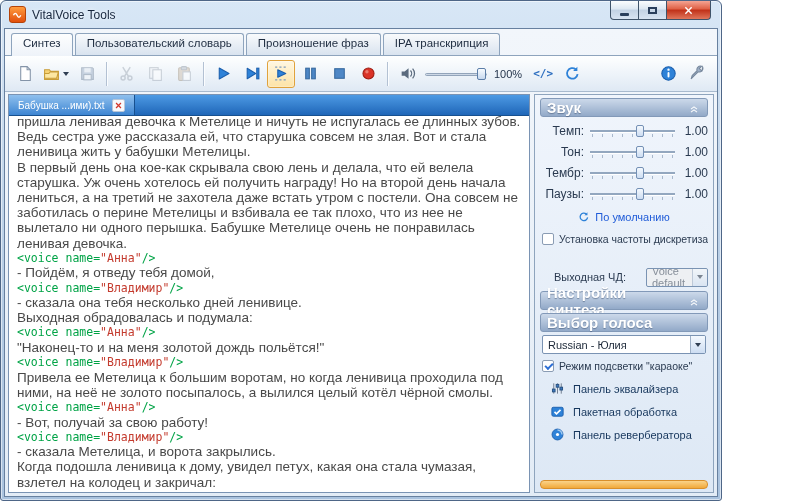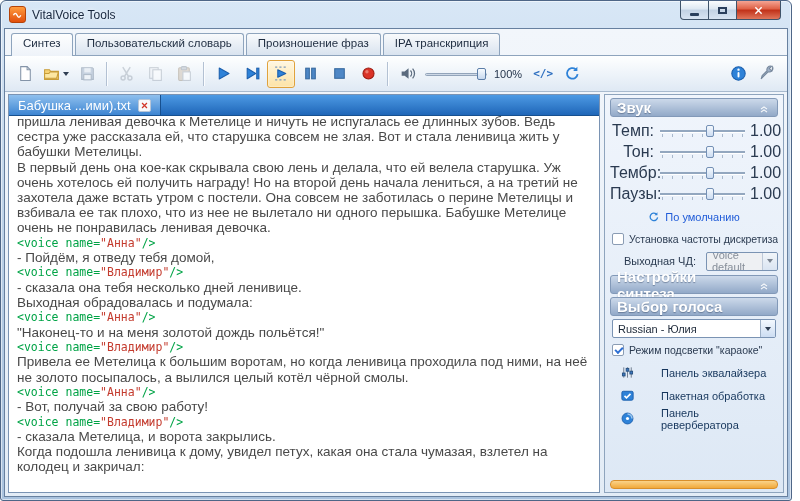--- a/index.html
+++ b/index.html
@@ -1,19 +1,19 @@
 <!DOCTYPE html>
 <html><head>
 <meta charset="utf-8">
 <style>
   html,body{margin:0;padding:0;background:#fff;}
   *{box-sizing:border-box;}
   body{font-family:"Liberation Sans",sans-serif;}
 
-  .window{position:relative;width:792px;height:501px;border:1px solid #4e6687;border-radius:6px 6px 3px 3px;
+  .window{position:relative;width:722px;height:501px;border:1px solid #4e6687;border-radius:6px 6px 3px 3px;
     background:linear-gradient(#d8e7f6,#b4cbe4 60%,#a9c2de);overflow:hidden;
     box-shadow:inset 0 0 0 1px rgba(255,255,255,.55);}
 
   
   .titlebar{height:27px;display:flex;align-items:center;padding:0 8px;}
   .app-icon{width:17px;height:17px;border-radius:3px;background:linear-gradient(#ff9c3e,#e2500d);
     display:flex;align-items:center;justify-content:center;flex:none;border:1px solid #b54309;}
   .app-icon svg{width:13px;height:13px;}
   .title-text{font-size:12px;color:#17263d;margin-left:6px;text-shadow:0 0 4px #fff;}
   .win-controls{position:absolute;top:0;right:10px;display:flex;}
@@ -59,66 +59,66 @@
     background:linear-gradient(#f7fbff,#c7d9ef);}
   .tool-label{font-size:11px;color:#25354c;margin:0 6px 0 3px;}
 
   
   .main{flex:1;display:flex;gap:4px;padding:2px 3px 3px;min-height:0;}
 
   
   .editor{flex:1;display:flex;flex-direction:column;border:1px solid #7a93b3;background:#fff;min-width:0;}
   .doc-tabbar{height:21px;background:linear-gradient(#4d9ae4,#1f66b8);display:flex;align-items:stretch;flex:none;
     border-bottom:1px solid #17508f;}
-  .doc-tab{display:flex;align-items:center;gap:7px;padding:0 9px;color:#fff;font-size:13px;
+  .doc-tab{display:flex;align-items:center;gap:7px;padding:0 9px;color:#fff;font-size:10px;
     background:linear-gradient(#8fc0ee,#3d85d2);border-right:1px solid #17508f;white-space:nowrap;}
   .doc-close{width:13px;height:13px;background:#f7f9fc;border:1px solid #b8c6d8;border-radius:2px;
     display:flex;align-items:center;justify-content:center;}
   .doc-close svg{width:7px;height:7px;}
   .doc-body{flex:1;padding:0 8px;overflow:hidden;font-size:13.5px;line-height:15.2px;color:#494949;}
   .doc-body .inner{margin-top:-2px;}
   .voice-tag{font-family:"DejaVu Sans Mono",monospace;font-size:11.5px;line-height:14.5px;}
   .tg{color:#00a346;}
   .tr{color:#c43b2e;}
 
   
   .panel{width:180px;flex:none;border:1px solid #8ea4bd;background:linear-gradient(#f0f5fc,#dde8f5);
     padding:3px 5px;display:flex;flex-direction:column;gap:3px;overflow:hidden;}
   .section-header{height:19px;flex:none;border-radius:3px;border:1px solid #8299b8;color:#fff;
     background:linear-gradient(#ccd9ea,#92a9c8);font-size:15px;font-weight:bold;display:flex;align-items:center;
     padding:0 6px;text-shadow:0 1px 1px rgba(40,60,90,.45);}
   .section-header .chevron{margin-left:auto;width:14px;height:14px;display:flex;align-items:center;justify-content:center;}
   .section-header .chevron svg{width:12px;height:12px;}
-  .slider-row{display:flex;align-items:center;height:21px;font-size:16px;color:#2a3a50;flex:none;}
+  .slider-row{display:flex;align-items:center;height:21px;font-size:12px;color:#2a3a50;flex:none;}
   .slider-label{width:44px;text-align:right;margin-right:4px;flex:none;}
   .slider{flex:1;position:relative;height:16px;}
   .slider-track{position:absolute;left:2px;right:2px;top:7px;height:2px;background:#93a7bf;box-shadow:0 1px 0 #fff;}
   .slider-ticks{position:absolute;left:4px;right:2px;top:11px;height:3px;
     background-image:repeating-linear-gradient(90deg,#a8b8cc 0 1px,transparent 1px 10px);}
   .slider-thumb{position:absolute;left:54%;top:2px;width:8px;height:12px;border:1px solid #7490b5;border-radius:2px;
     background:linear-gradient(#f4f9fe,#cdddf2);}
   .slider-value{width:28px;text-align:right;margin-left:3px;flex:none;}
   .default-row{display:flex;align-items:center;justify-content:center;gap:5px;height:20px;flex:none;}
   .default-row svg{width:12px;height:12px;}
   .link{color:#1f5bd8;font-size:11px;text-decoration:none;}
   .check-row{display:flex;align-items:center;gap:5px;height:17px;font-size:10.5px;color:#2a3a50;
     white-space:nowrap;overflow:hidden;flex:none;padding-left:2px;}
   .checkbox{width:12px;height:12px;background:#fff;border:1px solid #8a9cb4;border-radius:2px;flex:none;position:relative;}
   .checkbox.checked::after{content:"";position:absolute;left:2px;top:2px;width:6px;height:3px;
     border-left:2px solid #2e6fd4;border-bottom:2px solid #2e6fd4;transform:rotate(-45deg);}
-  .outrate-row{display:flex;align-items:center;gap:10px;height:22px;font-size:11px;color:#2a3a50;padding-left:14px;flex:none;}
+  .outrate-row{display:flex;align-items:center;gap:20px;height:22px;font-size:11px;color:#2a3a50;padding-left:14px;flex:none;margin-top:16px;}
   .combo{height:19px;background:#fff;border:1px solid #7a93b3;border-radius:2px;display:flex;align-items:center;
     font-size:11px;color:#1c2838;padding-left:5px;overflow:hidden;flex:1;}
   .combo-btn{margin-left:auto;width:15px;align-self:stretch;background:linear-gradient(#f4f9fe,#cdddf2);
     border-left:1px solid #9eb0c6;display:flex;align-items:center;justify-content:center;flex:none;}
   .combo.disabled{background:#eef0f3;color:#868e99;}
   .combo.disabled .combo-btn{opacity:.6;}
   .combo-row{display:flex;padding:0 2px;flex:none;}
   .effect-items{display:flex;flex-direction:column;flex:none;}
-  .effect-item{display:flex;align-items:center;gap:26px;height:23px;font-size:11px;color:#16365c;padding-left:10px;}
+  .effect-item{display:flex;align-items:center;gap:8px;height:23px;font-size:11px;color:#16365c;padding-left:10px;}
   .effect-item svg{width:15px;height:15px;display:block;}
   .panel-bottom{margin-top:auto;height:9px;flex:none;border-radius:4px;border:1px solid #d98f2b;
     background:linear-gradient(#fbd389,#f1a93b);}
 </style>
 </head>
 <body>
 
 <div class="window">
   <div class="titlebar">
     <span class="app-icon">

